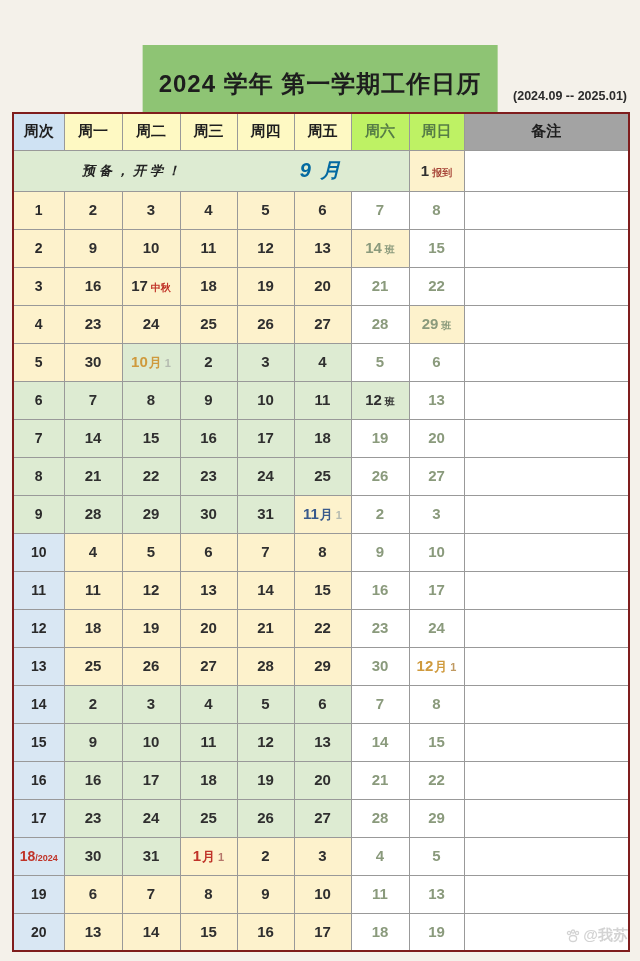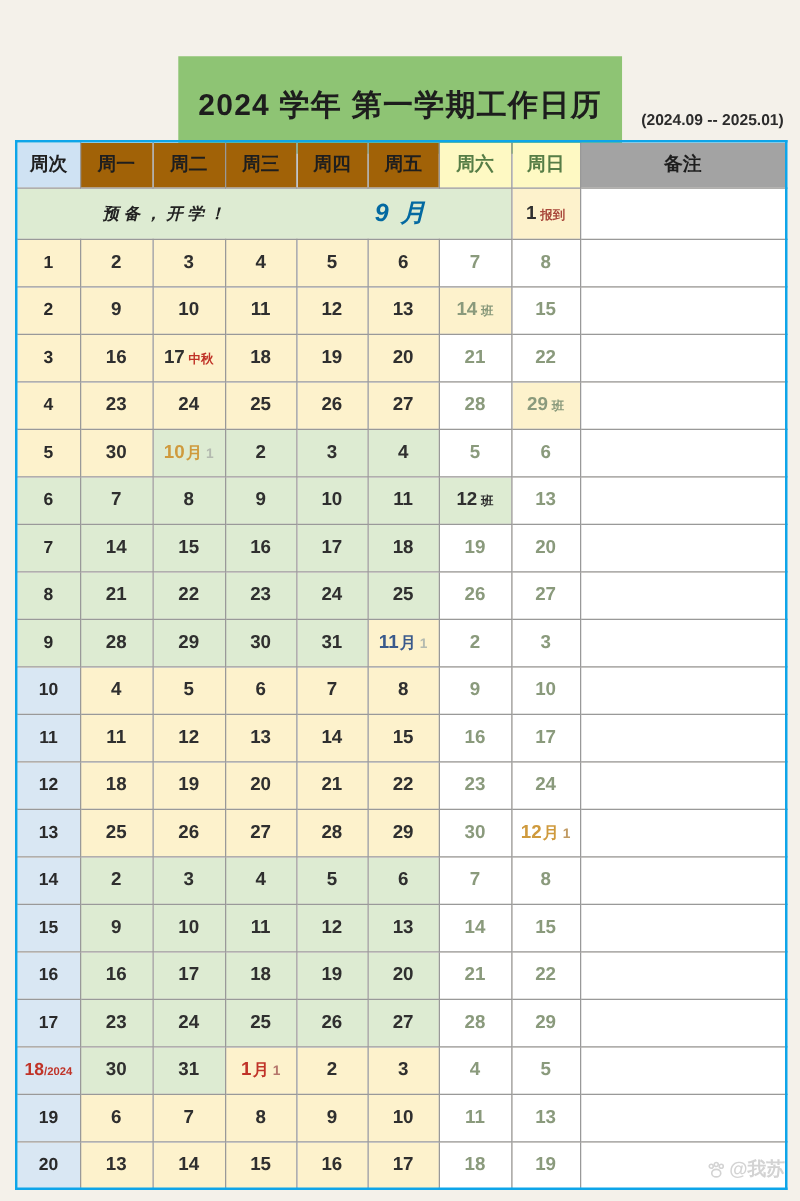--- a/index.html
+++ b/index.html
@@ -17,34 +17,34 @@
     font-size:24px;font-weight:bold;letter-spacing:1px;
     padding:23px 16px;white-space:nowrap;
   }
   .subtitle{
     position:absolute;top:89px;right:13px;
     font-size:12.5px;color:#2b2b2b;font-weight:bold;
   }
   table.cal{
     position:absolute;top:112px;left:12px;
     width:616px;border-collapse:collapse;table-layout:fixed;
-    border:2px solid #0ea5e9;
+    border:2px solid #7f1d1d;
   }
   .cal th,.cal td{
     border:1px solid #999;
     text-align:center;vertical-align:middle;
     padding:0;overflow:hidden;white-space:nowrap;
   }
   .cal thead tr{height:37px;}
   .cal tr.month-row{height:41px;}
   .cal tbody tr{height:38px;}
   th{font-size:15px;font-weight:bold;color:#1e1e1e;}
   th.h-weeknum{background:#cfe2f3;}
-  th.h-weekday{background:#a16207;}
-  th.h-weekend{background:#fef9c3;color:#567d46;}
+  th.h-weekday{background:#fef9c3;}
+  th.h-weekend{background:#bef264;color:#567d46;}
   th.h-note{background:#a3a3a3;}
   .bg-y{background:#fdf2cc;}
   .bg-g{background:#ddebd2;}
   .bg-w{background:#ffffff;}
   .bg-b{background:#d9e7f3;}
   .num{font-size:15px;font-weight:bold;}
   .unit{font-size:13px;font-weight:bold;margin-left:1px;}
   .extra{font-size:11px;font-weight:bold;margin-left:3px;}
   .tag{font-size:10px;font-weight:bold;margin-left:3px;}
   .wnum{font-size:14px;font-weight:bold;color:#2a2a2a;}

